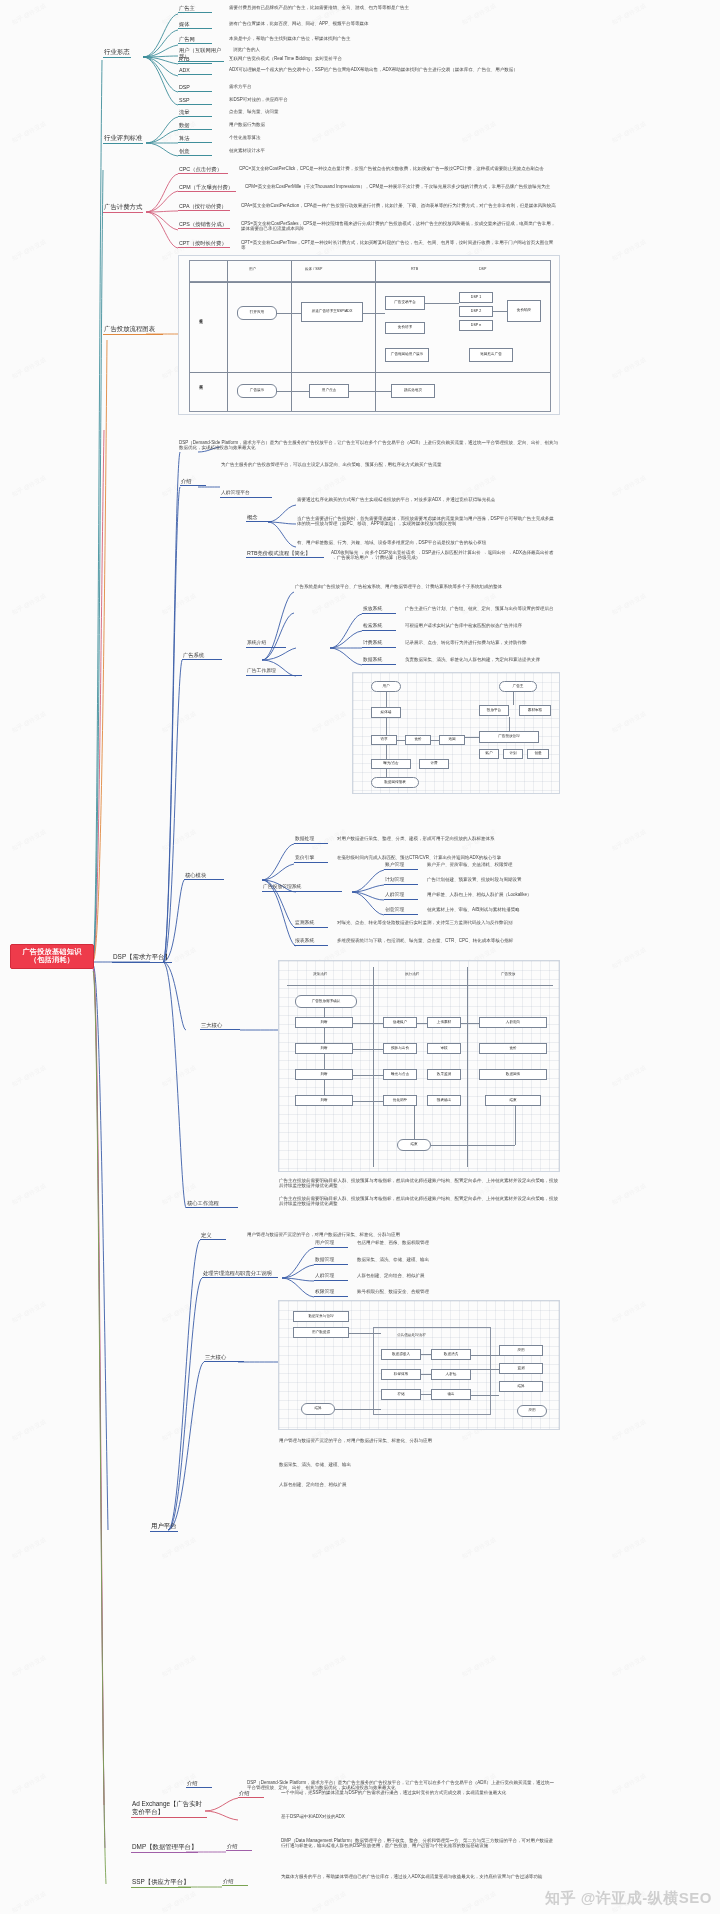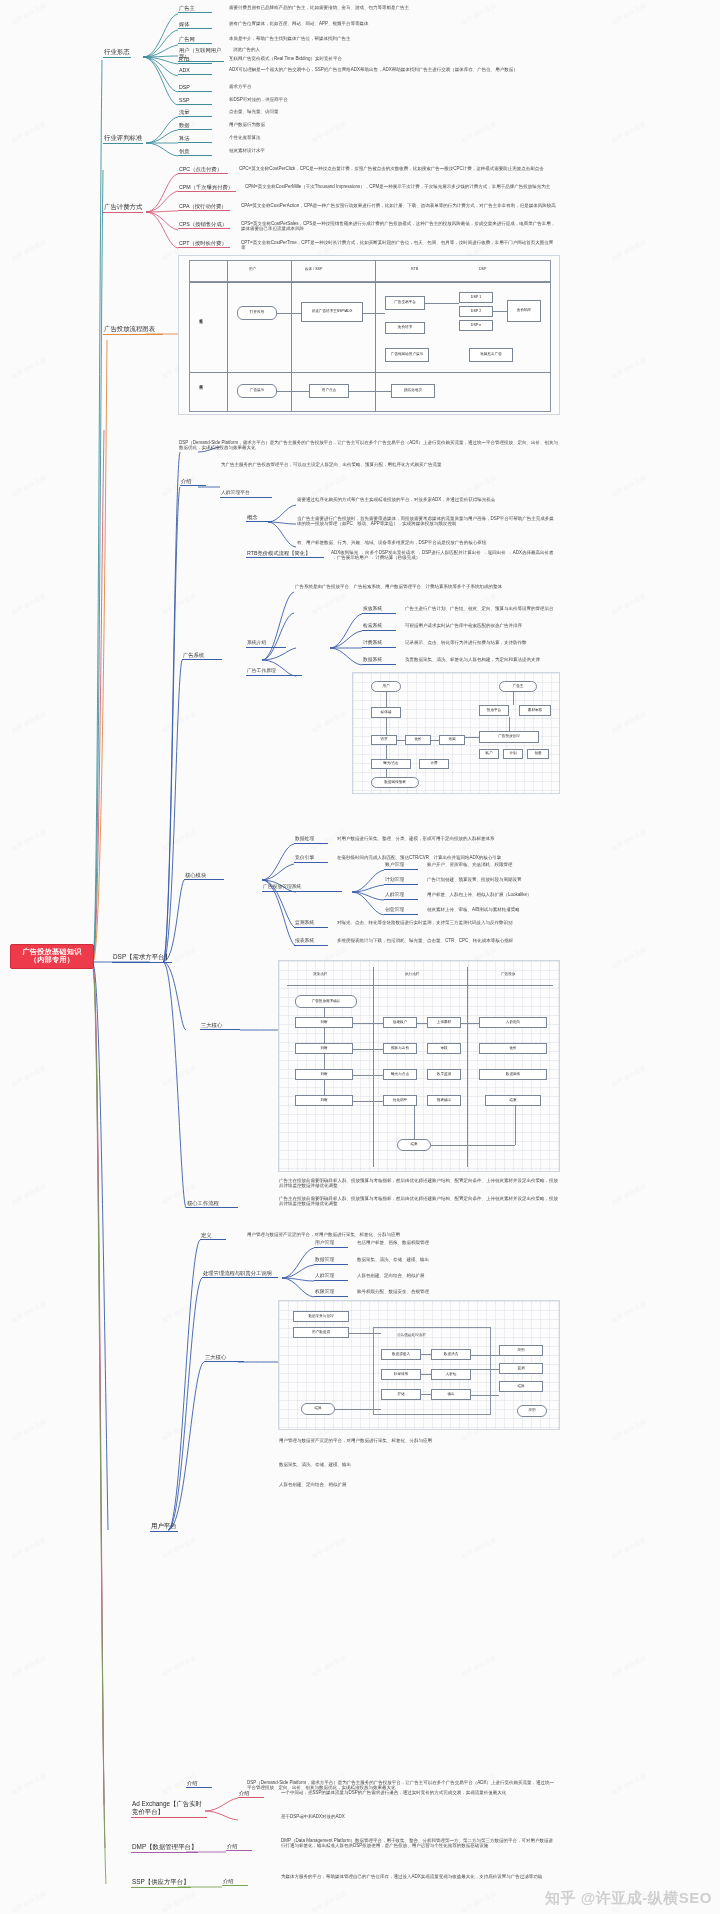--- a/index.html
+++ b/index.html
@@ -247,21 +247,21 @@
       <path d="M186 1852 C 204 1852 214 1852 226 1852" stroke="#a05fa8"></path>
 
       <path d="M178 1887 C 198 1887 210 1887 222 1887" stroke="#7aa352"></path>
 
       <path d="M112 962 C 126 962 138 962 150 962" stroke="#3b5ea8"></path>
     </g>
   </svg>
 
   <div class="node root" style="left:10px;top:944px;width:84px;">
     <span class="txt">广告投放基础知识
-（内部专用）</span>
+（包括消耗）</span>
   </div>
 
   <div class="node l1 ul-teal" style="left:103px;top:48px;">
     <span class="txt">行业形态</span>
   </div>
   <div class="node l2 ul-teal" style="left:178px;top:5px;width:34px;">
       <span class="txt">广告主</span>
     </div>
   <div class="node leaf wrap" style="left:228px;top:5px;width:330px;"><span class="txt">需要付费且拥有已品牌或产品的广告主，比如需要推销、金马、游戏、包力等等都是广告主</span></div>
   <div class="node l2 ul-teal" style="left:178px;top:21px;width:34px;">

